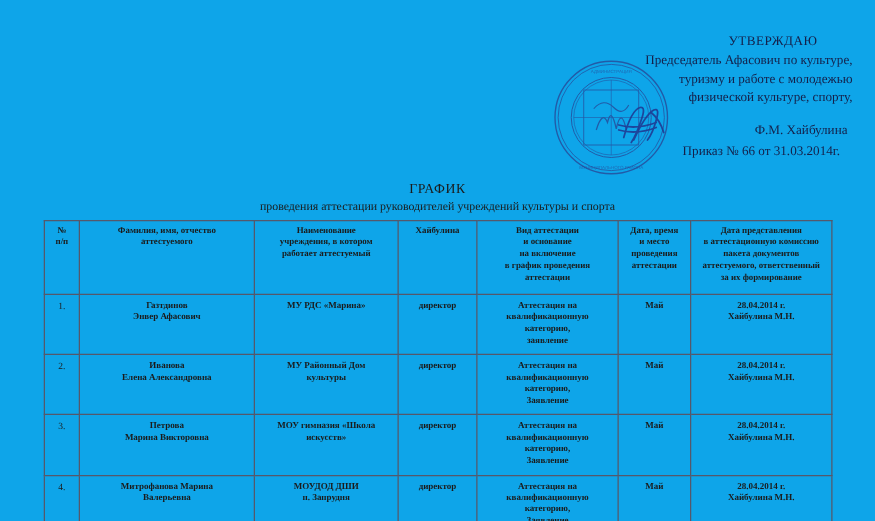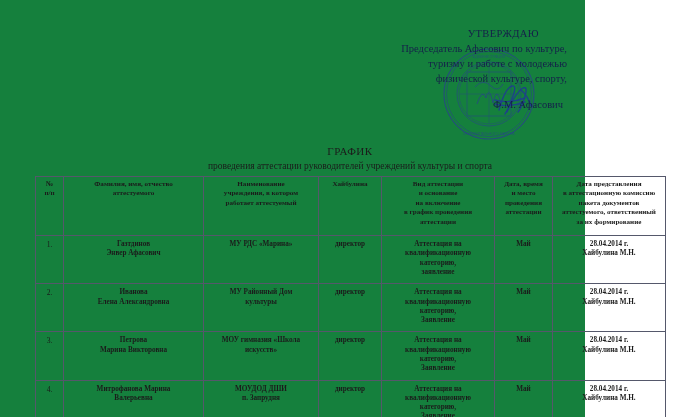--- a/index.html
+++ b/index.html
@@ -10,23 +10,23 @@
   body {
     width: 700px;
     height: 417px;
     overflow: hidden;
     font-family: "Liberation Serif", "DejaVu Serif", serif;
     color: #1b1b1b;
     position: relative;
   }
   .page {
     position: relative;
-    width: 585px;
+    width: 700px;
     height: 417px;
-    background: #15803d;
+    background: #0ea5e9;
   }
 
   
   .approval {
     position: absolute;
     top: 26px;
     right: 18px;
     width: 300px;
     text-align: right;
     font-size: 10.5px;
@@ -126,21 +126,22 @@
 </head>
 <body>
 
 <div class="page">
 
   <div class="approval">
     <div class="appr-word">УТВЕРЖДАЮ</div>
     <div class="appr-line">Председатель Афасович по культуре,</div>
     <div class="appr-line">туризму и работе с молодежью</div>
     <div class="appr-line">физической культуре, спорту,</div>
-    <div class="sign-line">Ф.М. Афасович</div>
+    <div class="sign-line">Ф.М. Хайбулина</div>
+    <div class="order-line">Приказ № 66 от 31.03.2014г.</div>
   </div>
 
   <div class="stamp-wrap">
     <svg width="140" height="100" viewBox="0 0 140 100" aria-hidden="true">
       <g fill="none" stroke="#2a3f8f" stroke-width="1.1" opacity="0.72">
         <circle cx="52" cy="52" r="45"></circle>
         <circle cx="52" cy="52" r="42.5" stroke-width="0.7"></circle>
         <circle cx="52" cy="52" r="32" stroke-width="0.8"></circle>
         <circle cx="52" cy="52" r="30" stroke-width="0.5"></circle>
         <rect x="30" y="30" width="44" height="44" stroke-width="0.7"></rect>

